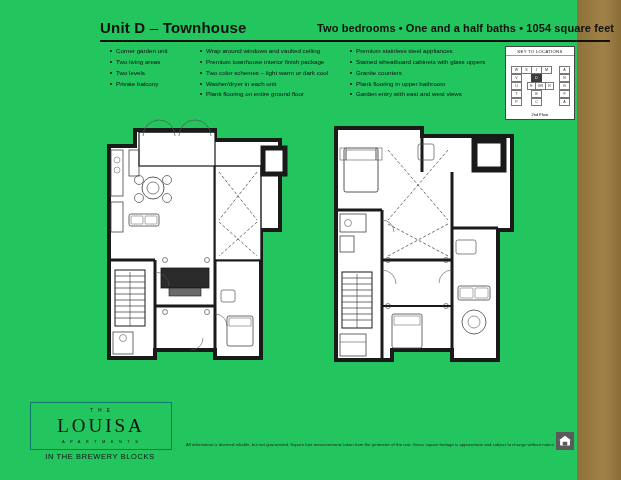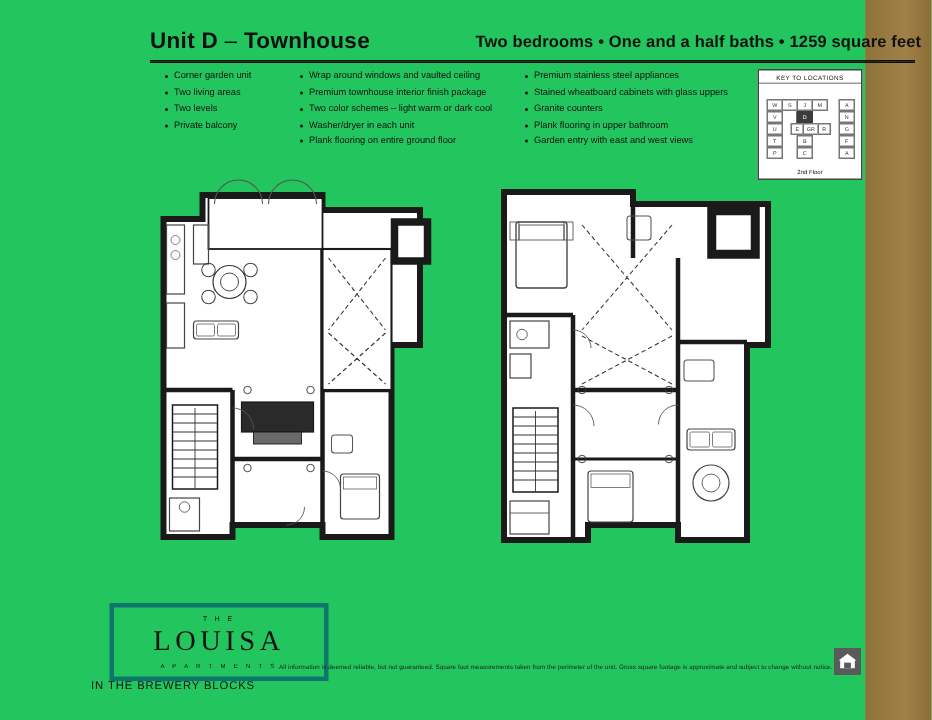--- a/index.html
+++ b/index.html
@@ -74,38 +74,37 @@
   }
 
   
   .plan{position:absolute;}
   svg{display:block;}
 
   
   .footer{position:absolute;left:0;bottom:0;width:577px;height:86px;}
   .logo-box{
     position:absolute;left:30px;top:8px;width:140px;height:46px;
-    border:3px solid #0f766e;
-    margin-left:43px;
+    border:1px solid #0f766e;
   }
   .logo-the{
     position:absolute;left:0;right:0;top:5px;text-align:center;
     font-size:4.5px;letter-spacing:2px;color:#111;
   }
   .logo-louisa{
     position:absolute;left:0;right:0;top:12px;text-align:center;
     font-family:"Liberation Serif", serif;
     font-size:19px;letter-spacing:3px;color:#111;
   }
   .logo-apts{
     position:absolute;left:0;right:0;top:36px;text-align:center;
     font-size:4px;letter-spacing:2.2px;color:#111;
   }
   .logo-sub{
-    position:absolute;left:30px;top:58px;width:140px;text-align:right;
+    position:absolute;left:30px;top:58px;width:140px;text-align:center;
     font-size:7.5px;letter-spacing:.6px;color:#111;
   }
   .addr{
     position:absolute;left:186px;top:34px;width:380px;
     font-size:7.5px;font-weight:bold;color:#111;letter-spacing:.1px;
   }
   .disclaimer{
     position:absolute;left:186px;top:48px;width:392px;
     font-size:4.2px;color:#222;letter-spacing:.05px;
   }
@@ -120,21 +119,21 @@
 <div class="page">
 
   <div class="brown-bar">
     <div class="brown-bar-inner"></div>
   </div>
 
   <div class="header">
     <div class="unit-title">
       <span>Unit D</span><span class="dash"> – </span><span>Townhouse</span>
     </div>
-    <div class="spec-line">Two bedrooms • One and a half baths • 1259 square feet</div>
+    <div class="spec-line">Two bedrooms • One and a half baths • 1054 square feet</div>
   </div>
   <div class="rule"></div>
   <div class="rule2"></div>
 
   <div class="cols">
     <div class="col c1">
       <ul>
         <li>Corner garden unit</li>
         <li>Two living areas</li>
         <li>Two levels</li>

